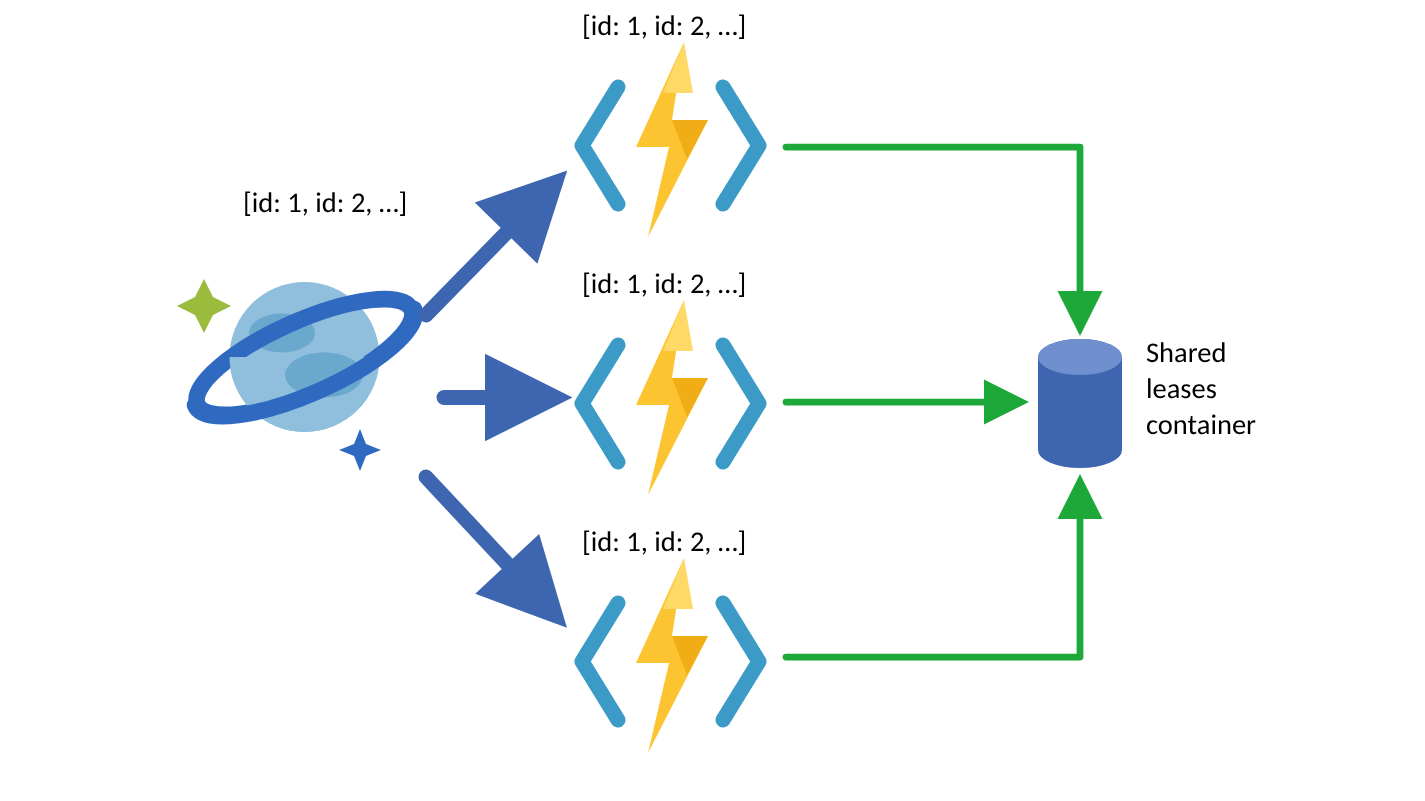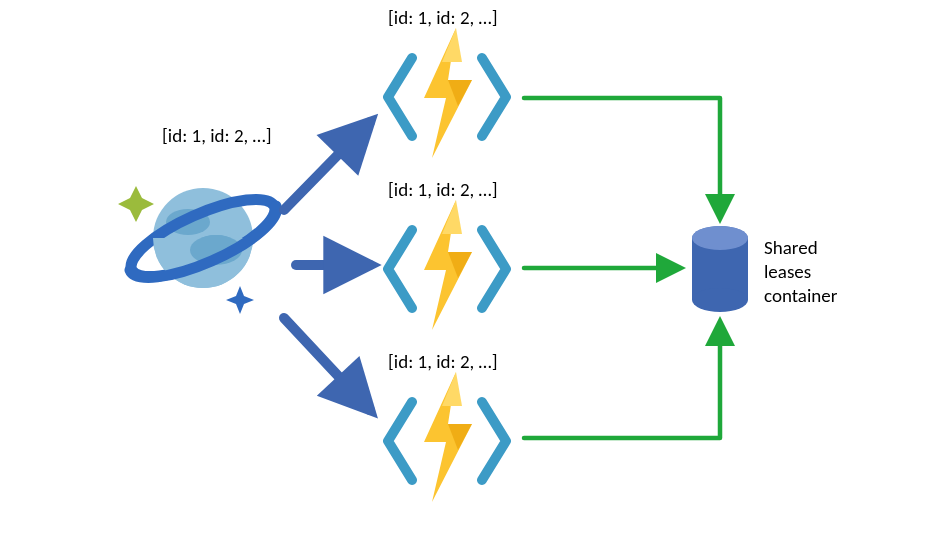--- a/index.html
+++ b/index.html
@@ -153,21 +153,21 @@
   </div>
 
   <div class="db" style="left:690px; top:226px;">
     <svg viewBox="0 0 60 86">
       <ellipse cx="30" cy="12" rx="28" ry="12" fill="#5A7BC0"></ellipse>
       <rect x="2" y="12" width="56" height="62" fill="#3E66B0"></rect>
       <ellipse cx="30" cy="74" rx="28" ry="12" fill="#3E66B0"></ellipse>
       <ellipse cx="30" cy="12" rx="28" ry="12" fill="#6F8FCF"></ellipse>
     </svg>
   </div>
-  <div class="label" style="left:764px; top:224px; line-height:1.25; white-space:pre;margin-top:12px;">Shared
+  <div class="label" style="left:764px; top:224px; line-height:1.25; white-space:pre;">Shared
 leases
 container</div>
 
   <svg class="arrows" viewBox="0 0 950 534">
     <defs>
       <marker id="blueHead" viewBox="0 0 12 12" refX="9" refY="6" markerWidth="7" markerHeight="7" orient="auto-start-reverse">
         <path d="M1 1 L11 6 L1 11 Z" fill="#3E66B0"></path>
       </marker>
       <marker id="greenHead" viewBox="0 0 12 12" refX="9" refY="6" markerWidth="8" markerHeight="8" orient="auto-start-reverse">
         <path d="M1 1 L11 6 L1 11 Z" fill="#1FA83A"></path>

